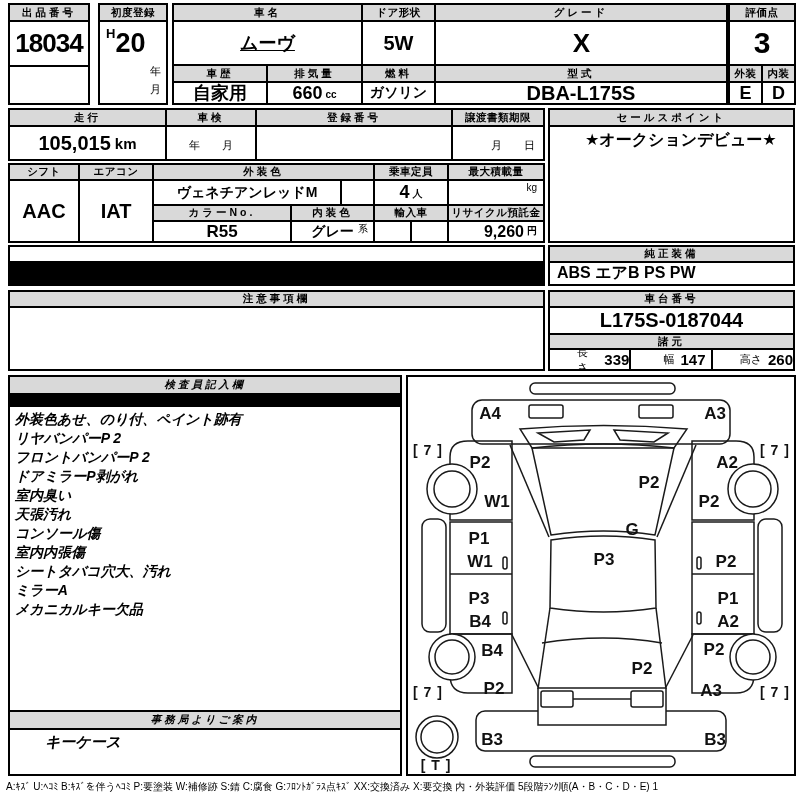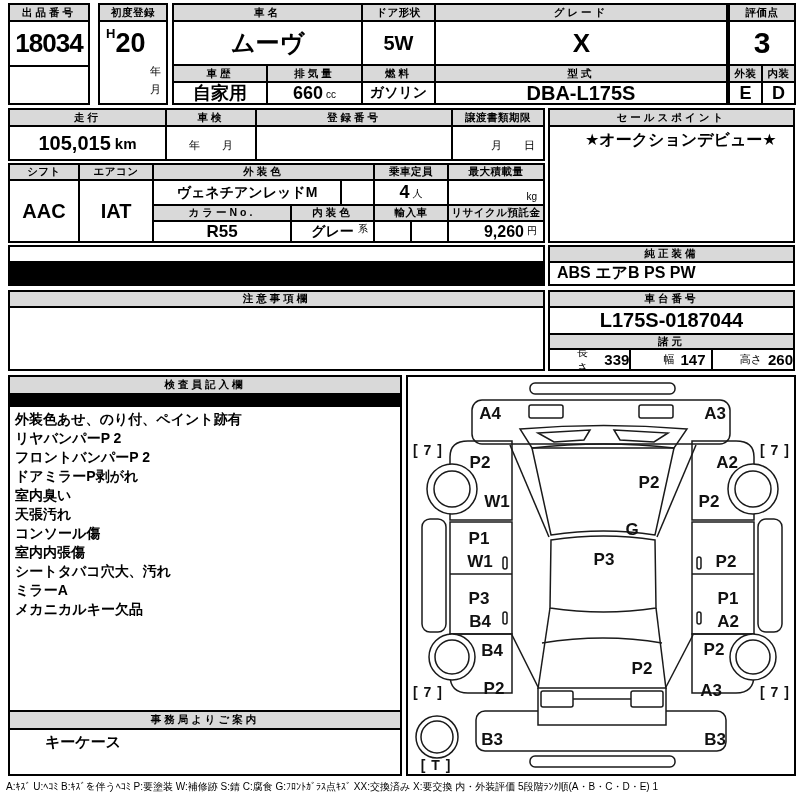--- a/index.html
+++ b/index.html
@@ -3,24 +3,24 @@
 <meta charset="utf-8">
 <style>
   html,body{margin:0;padding:0;background:#fff;}
   #sheet{position:relative;width:680px;height:800px;background:#fff;color:#000;
     font-family:"Liberation Sans","DejaVu Sans",sans-serif;}
   .block{position:absolute;box-sizing:border-box;background:#000;display:grid;gap:2px;padding:2px;}
   .c{background:#fff;box-sizing:border-box;display:flex;align-items:center;justify-content:center;overflow:hidden;position:relative;}
   .hdr{background:#d9d9d9;font-size:10.5px;font-weight:600;letter-spacing:3px;white-space:nowrap;}
   .hdr.tight{letter-spacing:0.5px;}
   .val{font-weight:bold;}
-  .f26{font-size:26px;letter-spacing:-1px;} .f24{font-size:24px;} .f30{font-size:30px;}
+  .f26{font-size:26px;letter-spacing:-1px;} .f24{font-size:18px;text-decoration:underline;} .f30{font-size:30px;}
   .f20{font-size:20px;} .f18{font-size:18px;} .f17{font-size:17px;} .f16{font-size:16px;}
   .f15{font-size:15px;} .f14{font-size:14px;} .f11{font-size:11px;font-weight:normal;margin-left:27px;}
-  .unit{font-size:10px;font-weight:normal;margin-left:3px;align-self:flex-end;padding-bottom:3px;}
+  .unit{font-size:10px;font-weight:bold;margin-left:3px;align-self:flex-end;padding-bottom:3px;}
   .left-al{justify-content:flex-start;padding-left:7px;}
   .right-al{justify-content:flex-end;padding-right:6px;}
   .top-al{align-items:flex-start;padding-top:3px;padding-left:35px;}
   .regbody{display:block;}
   .regbody .era{font-size:13px;font-weight:bold;vertical-align:14px;}
   .regbody .yr{font-size:27px;font-weight:bold;}
   .regbody .yu{position:absolute;right:5px;top:42px;font-size:11px;}
   .regbody .mu{position:absolute;right:5px;bottom:6px;font-size:11px;}
   .subpair{display:flex;gap:22px;font-size:11px;align-items:flex-end;padding-bottom:6px;height:100%;box-sizing:border-box;}
   .kei{position:absolute;right:5px;bottom:5px;font-size:10px;font-weight:normal;}
@@ -116,21 +116,21 @@
     <div class="c hdr tight" style="grid-column:6/8;">乗車定員</div>
     <div class="c hdr tight">最大積載量</div>
     <div class="c val f20" style="grid-row:2/5;">AAC</div>
     <div class="c val f20" style="grid-row:2/5;">IAT</div>
     <div class="c val f14" style="grid-column:3/5;">ヴェネチアンレッドM</div>
     <div class="c"></div>
     <div class="c val f18" style="grid-column:6/8;">
       <span>4</span>
       <span class="unit">人</span>
     </div>
-    <div class="c right-al" style="align-items:flex-end;padding-bottom:2px;justify-content:flex-end;">
+    <div class="c right-al" style="align-items:flex-end;padding-bottom:11px;justify-content:flex-end;">
       <span style="font-size:10px;">kg</span>
     </div>
     <div class="c hdr" style="grid-column:3/4;">カラーNo.</div>
     <div class="c hdr" style="grid-column:4/6;">内装色</div>
     <div class="c hdr tight" style="grid-column:6/8;">輸入車</div>
     <div class="c hdr tight">リサイクル預託金</div>
     <div class="c val f17">R55</div>
     <div class="c val f14" style="grid-column:4/6;">
       <span>グレー</span>
       <span class="kei">系</span>
@@ -168,21 +168,21 @@
     <div class="c">
       <span class="f11">幅</span>
       <span class="val f15" style="margin-left:6px;">147</span>
     </div>
     <div class="c">
       <span class="f11">高さ</span>
       <span class="val f15" style="margin-left:6px;">260</span>
     </div>
   </div>
 
-  <div class="block" style="left:8px;top:375px;width:394px;height:401px;grid-template-rows:16px 1fr 16px 44px;">
+  <div class="block" style="left:8px;top:375px;width:394px;height:401px;grid-template-rows:16px 1fr 16px 44px;font-style:italic;">
     <div class="c hdr">検査員記入欄</div>
     <div class="c notes" id="notes-area">外装色あせ、のり付、ペイント跡有
 リヤバンパーP 2
 フロントバンパーP 2
 ドアミラーP剥がれ
 室内臭い
 天張汚れ
 コンソール傷
 室内内張傷
 シートタバコ穴大、汚れ

